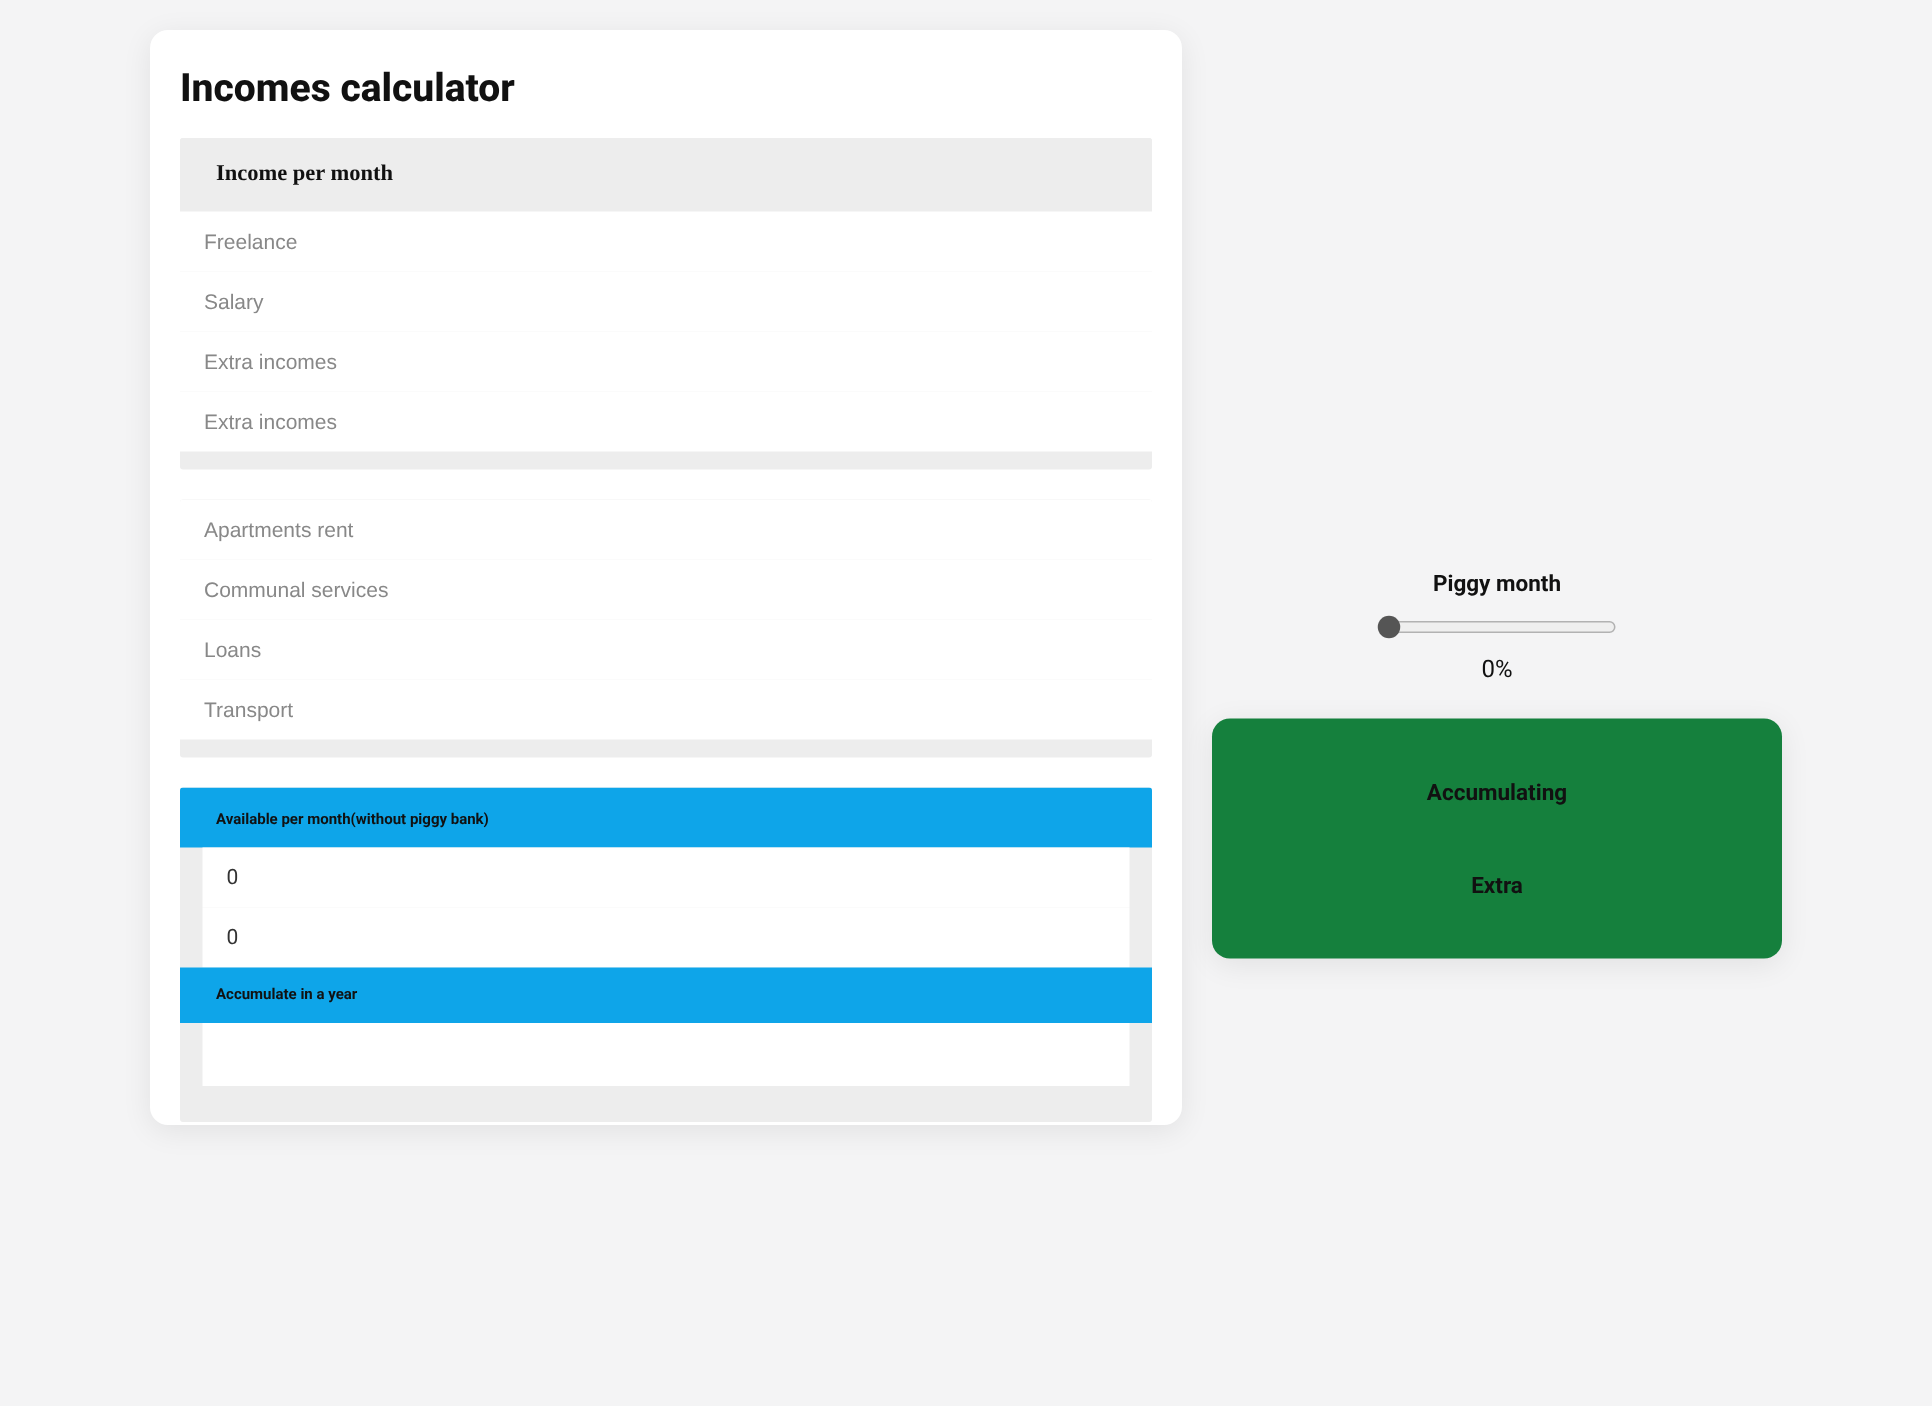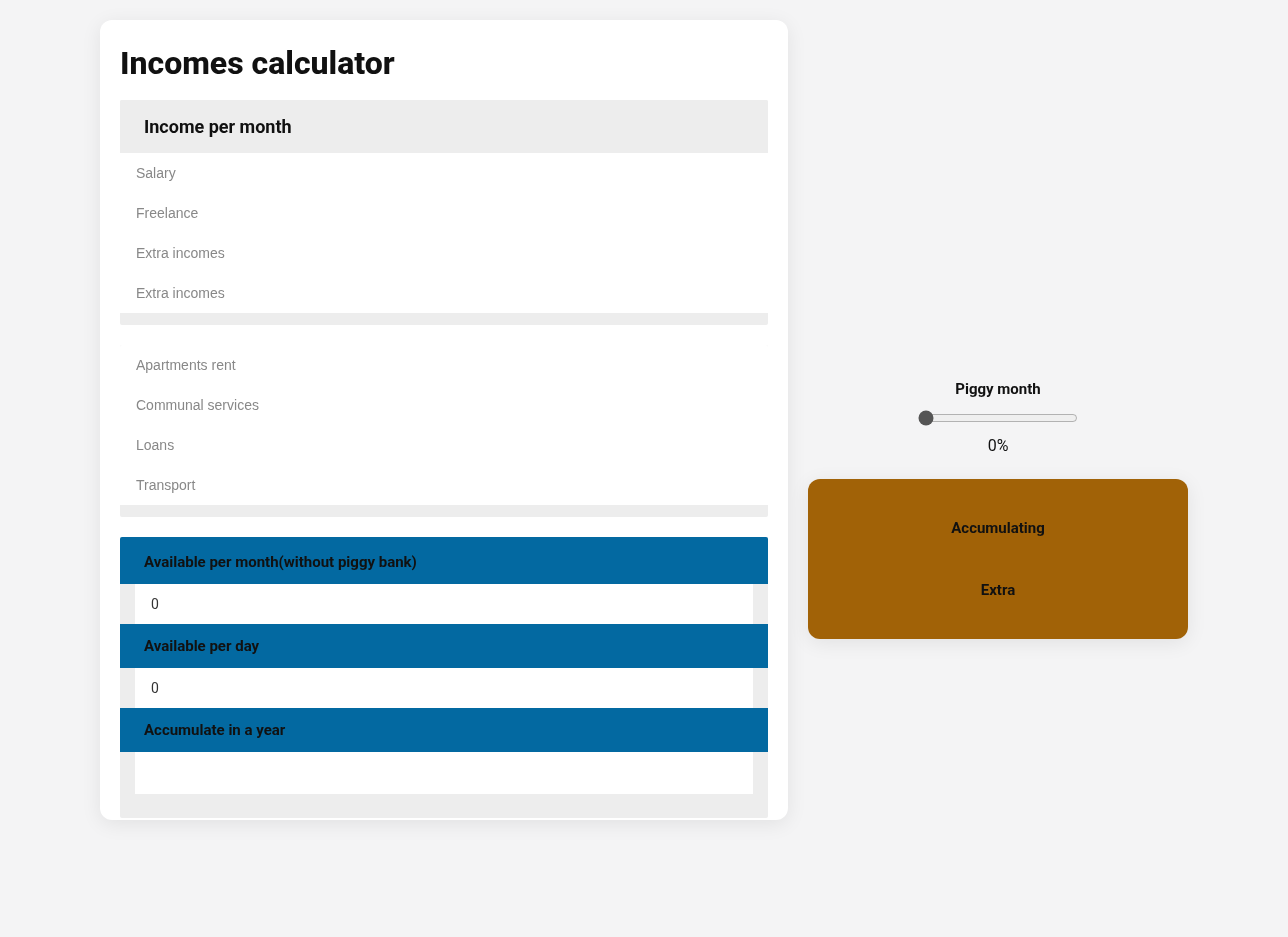--- a/index.html
+++ b/index.html
@@ -17,47 +17,48 @@
     }
     .main-card {
       background: #fff;
       border-radius: 12px;
       box-shadow: 0 4px 20px rgba(0,0,0,0.08);
       width: 768px;
       overflow: hidden;
       padding-bottom: 2px;
     }
     .page-title {
-      font-size: 32px;
+      font-size: 26px;
       font-weight: 800;
       padding: 24px 20px 18px 20px;
       color: #111;
     }
     .section {
       background: #ededed;
       margin: 0 20px 20px 20px;
       border-radius: 2px;
       overflow: hidden;
     }
     .section:last-child {
       margin-bottom: 0;
     }
     .section-header {
       padding: 16px 24px;
-      font-size: 18px;
+      font-size: 15px;
       font-weight: 700;
       color: #111;
       background: #ededed;
+      font-family: Liberation Serif, serif;
     }
     .section-sub-header {
       padding: 13px 24px;
-      font-size: 15px;
-      font-weight: 700;
-      color: #111;
-      background: #0369a1;
+      font-size: 10px;
+      font-weight: 700;
+      color: #111;
+      background: #0ea5e9;
     }
     .text-input {
       width: 100%;
       border: none;
       padding: 12px 16px;
       font-size: 14px;
       background: #fff;
       color: #333;
       outline: none;
       display: block;
@@ -96,21 +97,21 @@
       margin-bottom: 10px;
       accent-color: #555;
     }
     .percent {
       font-size: 16px;
       font-weight: 400;
       color: #111;
       margin-bottom: 24px;
     }
     .stat-card {
-      background: #a16207;
+      background: #15803d;
       border-radius: 12px;
       box-shadow: 0 4px 20px rgba(0,0,0,0.08);
       width: 380px;
       padding: 30px 20px;
       text-align: center;
     }
     .stat-row {
       font-size: 15px;
       font-weight: 700;
       color: #111;
@@ -139,24 +140,24 @@
 </head>
 <body>
 
 <div class="main-card">
   <h1 class="page-title">Incomes calculator</h1>
 
   <div class="section">
     <div class="section-header">Income per month</div>
     <div class="inputs-group">
       <div class="input-wrap">
+          <input class="text-input" placeholder="Freelance" style="">
+        </div>
+      <div class="input-wrap">
           <input class="text-input" placeholder="Salary" style="">
-        </div>
-      <div class="input-wrap">
-          <input class="text-input" placeholder="Freelance" style="">
         </div>
       <div class="input-wrap">
           <input class="text-input" placeholder="Extra incomes" style="">
         </div>
       <div class="input-wrap">
           <input class="text-input" placeholder="Extra incomes" style="">
         </div>
     </div>
   </div>
 
@@ -173,21 +174,20 @@
         </div>
       <div class="input-wrap">
           <input class="text-input" placeholder="Transport" style="">
         </div>
     </div>
   </div>
 
   <div class="section summary">
     <div class="section-sub-header">Available per month(without piggy bank)</div>
     <div class="result-row">0</div>
-    <div class="section-sub-header">Available per day</div>
     <div class="result-row">0</div>
     <div class="section-sub-header">Accumulate in a year</div>
     <div class="result-empty"></div>
   </div>
 </div>
 
 <div class="right-col">
   <div class="piggy-label">Piggy month</div>
   <input type="range" class="slider" min="0" max="100" value="0" style="">
   <div class="percent">0%</div>

